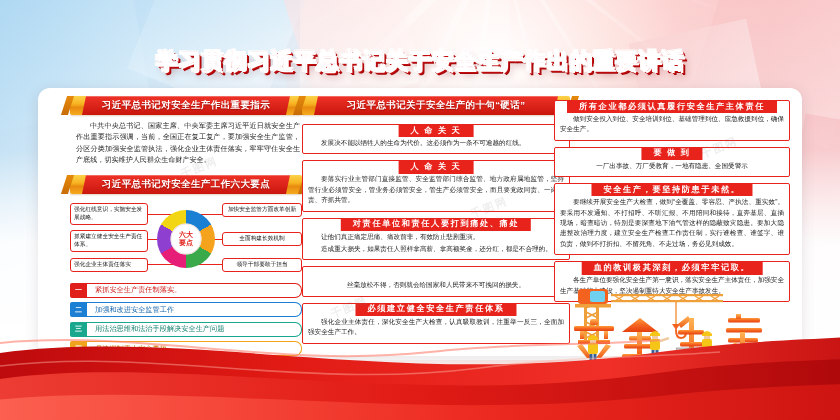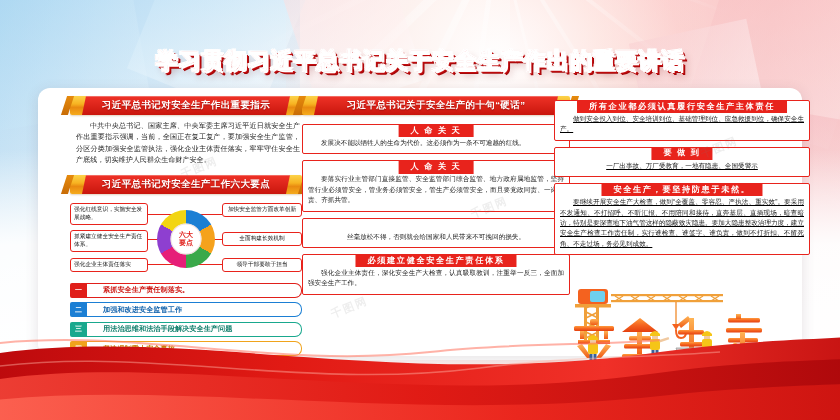--- a/index.html
+++ b/index.html
@@ -41,21 +41,21 @@
 
   
   .card{position:absolute;left:38px;top:88px;width:764px;height:268px;
     background:#ffffff;border-radius:12px;
     box-shadow:0 3px 14px rgba(80,60,70,.14);}
 
   
   .col{position:absolute;top:8px;}
   .col-left{left:32px;width:232px;}
   .col-mid{left:264px;width:268px;}
-  .col-right{left:516px;width:256px;text-decoration:underline;}
+  .col-right{left:516px;width:236px;}
 
   
   .gold-head{position:relative;height:19px;margin-bottom:6px;}
   .gold-head .gbar{position:absolute;inset:0;border-radius:2px;
     background:linear-gradient(to bottom,#fcd34a 0%,#f7b321 42%,#e98a10 60%,#f5ab1c 100%);
     box-shadow:0 1px 2px rgba(140,80,0,.25);}
   .gold-head .gbar:before,.gold-head .gbar:after{content:"";position:absolute;top:0;bottom:0;width:7px;
     background:linear-gradient(to bottom,#e68a0c,#c86c06);}
   .gold-head .gbar:before{left:-6px;transform:skewX(-18deg);}
   .gold-head .gbar:after{right:-6px;transform:skewX(-18deg);}
@@ -92,22 +92,22 @@
   .pt{position:absolute;border:1px solid #e8231c;border-radius:3px;background:#fff;
     font-size:5.7px;line-height:1.32;color:#111;padding:2.5px 3px;box-sizing:border-box;}
   .pt.l{left:0;width:78px;text-align:left;}
   .pt.r{right:0;width:80px;text-align:center;}
   .conn{position:absolute;height:1px;background:#e8231c;}
 
   
   .nrow{display:flex;align-items:stretch;margin-bottom:4.5px;height:15px;}
   .nrow .num{width:17px;min-width:17px;display:flex;align-items:center;justify-content:center;
     color:#fff;font-size:7px;font-weight:bold;border-radius:2px 0 0 2px;}
-  .nrow .txt{flex:1;display:flex;align-items:center;padding-left:16px;
-    font-size:7.2px;font-weight:bold;color:#cf1a16;
+  .nrow .txt{flex:1;display:flex;align-items:center;padding-left:8px;
+    font-size:7.2px;font-weight:normal;color:#cf1a16;
     border:1px solid #cf1a16;border-left:none;border-radius:0 7px 7px 0;background:#fff;}
 
   
   .illus{position:absolute;left:572px;top:286px;width:212px;height:84px;}
   .illus svg{display:block;}
 
   .wmk{position:absolute;color:rgba(120,120,120,.13);font-size:11px;font-weight:bold;
     transform:rotate(-22deg);pointer-events:none;letter-spacing:2px;}
 </style>
 </head>
@@ -214,20 +214,25 @@
         <div class="caption">人 命 关 天</div>
         <div class="body">发展决不能以牺牲人的生命为代价。这必须作为一条不可逾越的红线。</div>
       </div>
 
       <div class="rblock">
         <div class="caption">人 命 关 天</div>
         <div class="body">要落实行业主管部门直接监管、安全监管部门综合监管、地方政府属地监管，坚持管行业必须管安全，管业务必须管安全，管生产必须管安全，而且要党政同责、一岗双责、齐抓共管。</div>
       </div>
 
 
+      <div class="rblock">
+        <div class="caption">对责任单位和责任人要打到痛处、痛处</div>
+        <div class="body">让他们真正痛定思痛、痛改前非，有效防止悲剧重演。</div>
+        <div class="body">造成重大损失，如果责任人照样拿高薪、拿高额奖金，还分红，都是不合理的。</div>
+      </div>
 
       <div class="rblock">
         <div class="body noind">丝毫放松不得，否则就会给国家和人民带来不可挽回的损失。</div>
       </div>
 
       <div class="rblock">
         <div class="caption">必须建立健全安全生产责任体系</div>
         <div class="body">强化企业主体责任，深化安全生产大检查，认真吸取教训，注重举一反三，全面加强安全生产工作。</div>
       </div>
     </div>
@@ -241,20 +246,24 @@
       <div class="rblock">
         <div class="caption">要 做 到</div>
         <div class="body noind">一厂出事故、万厂受教育，一地有隐患、全国受警示</div>
       </div>
 
       <div class="rblock">
         <div class="caption">安全生产，要坚持防患于未然。</div>
         <div class="body">要继续开展安全生产大检查，做到“全覆盖、零容忍、严执法、重实效”。要采用不发通知、不打招呼、不听汇报、不用陪同和接待，直奔基层、直插现场，暗查暗访，特别是要深查地下油气管这样的隐蔽致灾隐患。要加大隐患整改治理力度，建立安全生产检查工作责任制，实行谁检查、谁签字、谁负责，做到不打折扣、不留死角、不走过场，务必见到成效。</div>
       </div>
 
+      <div class="rblock">
+        <div class="caption">血的教训极其深刻，必须牢牢记取。</div>
+        <div class="body">各生产单位要强化安全生产第一意识，落实安全生产主体责任，加强安全生产基础能力建设，坚决遏制重特大安全生产事故发生。</div>
+      </div>
     </div>
 
   </div>
 
   <div class="illus">
     <svg width="212" height="84" viewBox="0 0 212 84" xmlns="http://www.w3.org/2000/svg">
       <defs>
         <linearGradient id="brick" x1="0" y1="0" x2="0" y2="1">
           <stop offset="0%" stop-color="#ff9a3c"></stop>
             <stop offset="55%" stop-color="#f4621f"></stop>

